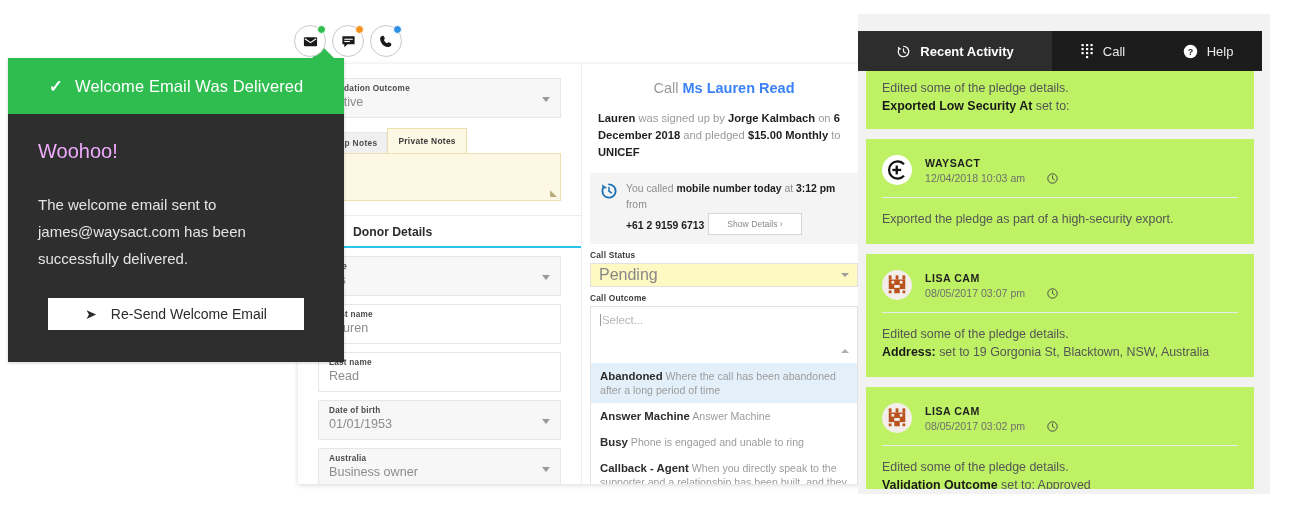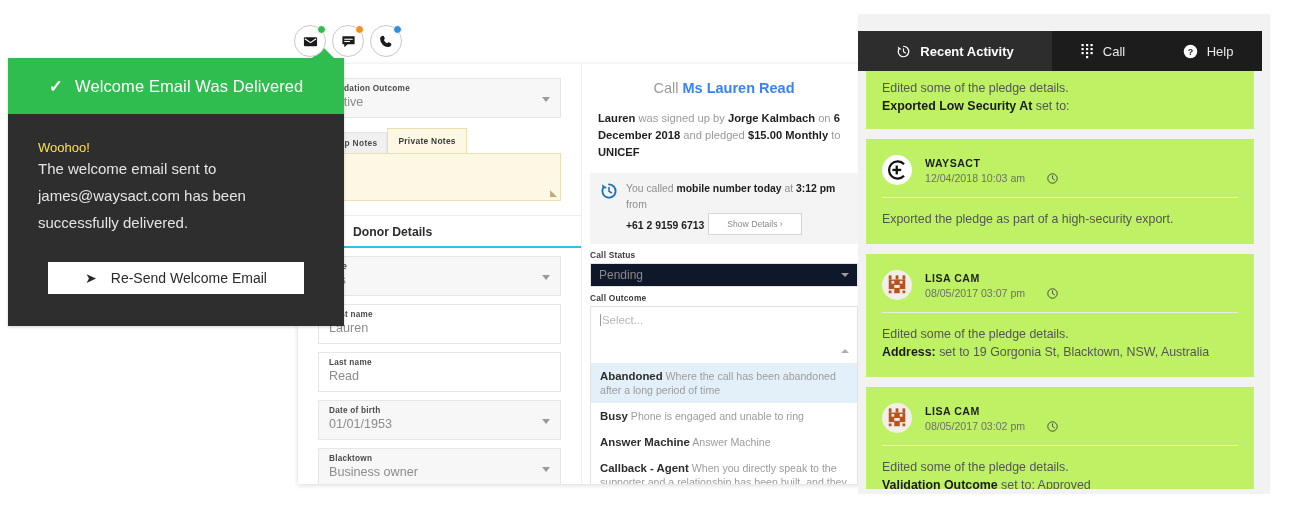--- a/index.html
+++ b/index.html
@@ -33,21 +33,21 @@
     width: 0; height: 0; border-left: 12px solid transparent;
     border-right: 12px solid transparent; border-bottom: 12px solid #2ebd4e;
   }
   .notif-head {
     background: #2ebd4e; color: #fff; height: 56px;
     display: flex; align-items: center; justify-content: center; gap: 12px;
     font-size: 16.5px; letter-spacing: .1px;
   }
   .notif-head .chk { font-size: 17px; font-weight: 700; }
   .notif-body { background: #2e2e2e; color: #ececec; padding: 26px 30px 32px 30px; }
-  .notif-woohoo { font-size: 13px; color:#fde047; }
+  .notif-woohoo { font-size: 20px; color:#f0abfc; margin-bottom: 28px; }
   .notif-text { font-size: 15px; color: #e4e4e4; line-height: 27px; margin-bottom: 26px; }
   .resend-btn {
     display: flex; align-items: center; justify-content: center; gap: 14px;
     background: #ffffff; color: #2b2b2b; border: 0; width: 256px; height: 32px;
     margin: 0 auto; font-size: 14px; font-family: inherit; cursor: pointer;
   }
   .resend-btn .arrow { font-size: 14px; }
 
   
   .mid-card {
@@ -117,22 +117,22 @@
   }
   .called-txt { font-size: 10.4px; color: #8e8e8e; line-height: 16px; }
   .called-txt b { color: #1d1d1d; font-weight: 700; }
   .show-details {
     display: inline-block; border: 1px solid #d5d5d5; background: #fff;
     font-size: 8.6px; color: #8a8a8a; padding: 2px 18px; margin-left: 4px; vertical-align: 2px;
   }
 
   .cfield-label { font-size: 8.4px; font-weight: 700; color: #3c3c3c; padding: 6px 8px 3px 8px; letter-spacing:.2px; }
   .cselect {
-    margin: 0 8px; height: 24px; border: 1px solid #e2e2e2; background: #0f172a;
-    display: flex; align-items: center; padding: 0 8px; font-size: 12px; color: #888; position: relative;
+    margin: 0 8px; height: 24px; border: 1px solid #e2e2e2; background: #fef9c3;
+    display: flex; align-items: center; padding: 0 8px; font-size: 16px; color: #888; position: relative;
   }
   .cselect .caret2 {
     position: absolute; right: 8px; width: 0; height: 0;
     border-left: 4px solid transparent; border-right: 4px solid transparent; border-top: 4.5px solid #9b9b9b;
   }
   .outcome-box {
     margin: 0 8px; border: 1px solid #e2e2e2; background: #fff; position: relative;
   }
   .outcome-input { height: 56px; padding: 7px 9px; font-size: 11.4px; color: #b6b6b6; position: relative; }
   .outcome-input .cursor {
@@ -256,21 +256,21 @@
         <div class="field plain">
           <div class="fl">Last name</div>
           <div class="fv">Read</div>
         </div>
         <div class="field">
           <div class="fl">Date of birth</div>
           <div class="fv">01/01/1953</div>
           <span class="caret"></span>
         </div>
         <div class="field">
-          <div class="fl">Blacktown</div>
+          <div class="fl">Australia</div>
           <div class="fv">Business owner</div>
           <span class="caret"></span>
         </div>
 
       </div>
     </div>
 
     <div class="mid-right">
       <div class="call-title">
         <span>Call </span><b>Ms Lauren Read</b>
@@ -301,26 +301,26 @@
       <div class="outcome-box">
         <div class="outcome-input">
           <span class="cursor"></span><span>Select...</span>
         </div>
         <span class="caret-up"></span>
         <div class="opt sel">
           <b>Abandoned</b>
           <span>Where the call has been abandoned after a long period of time</span>
         </div>
         <div class="opt">
+          <b>Answer Machine</b>
+          <span>Answer Machine</span>
+        </div>
+        <div class="opt">
           <b>Busy</b>
           <span>Phone is engaged and unable to ring</span>
-        </div>
-        <div class="opt">
-          <b>Answer Machine</b>
-          <span>Answer Machine</span>
         </div>
         <div class="opt">
           <b>Callback - Agent</b>
           <span>When you directly speak to the supporter and a relationship has been built, and they request a specific time to be contacted. Or if it is after business hours.</span>
         </div>
       </div>
 
     </div>
   </div>
 

